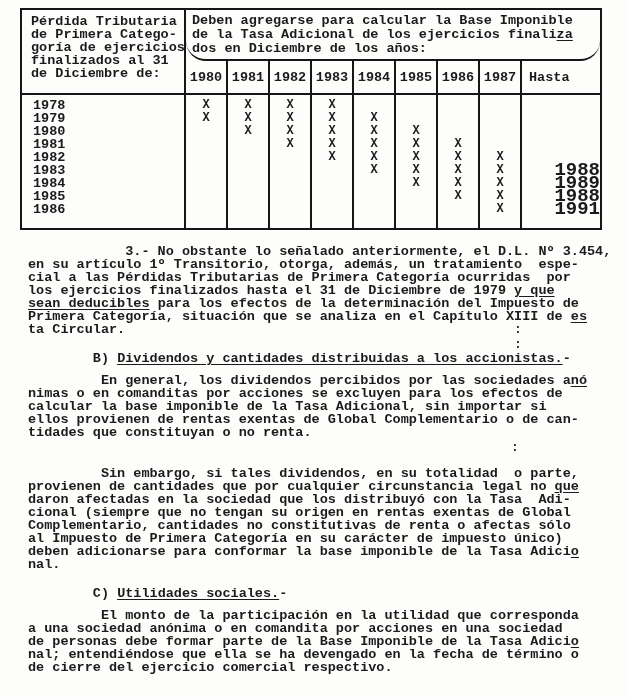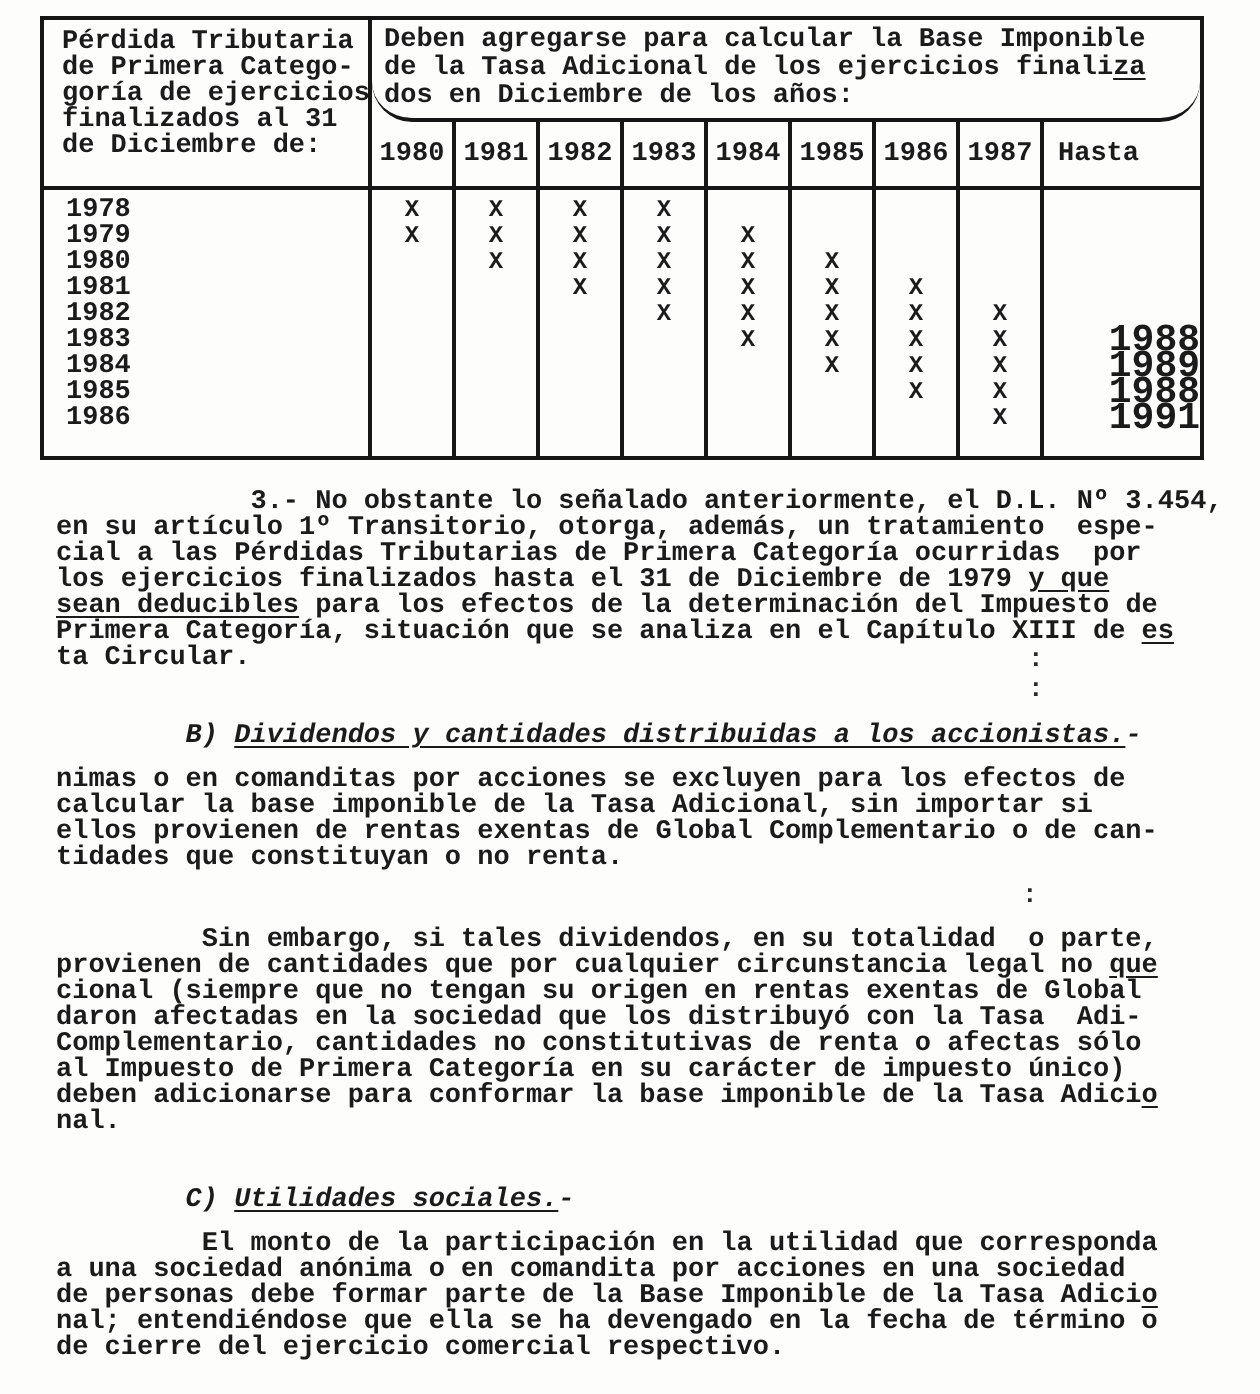--- a/index.html
+++ b/index.html
@@ -53,21 +53,21 @@
     width:42px;flex:0 0 42px;box-sizing:border-box;
     border-right:2px solid #161616;
     text-align:center;font-size:12px;line-height:13px;
   }
   .t-hasta{flex:1;padding-left:17px;font-size:19px;line-height:13px;text-align:right;}
 
   
   .doc{margin:15px 0 0 28px;font-size:13.5px;}
   .doc-line{white-space:pre;line-height:13px;}
   .doc-block{margin-top:28px;}
-  .doc-block.heading{margin-top:26px;font-style:italic;}
+  .doc-block.heading{margin-top:16px;}
   .doc-block.heading + .doc-block{margin-top:9px;}
   .doc-block:first-child{margin-top:0;}
   .u{text-decoration:underline;text-underline-offset:2px;}
 
   
   .scan-mark{position:absolute;font-size:13px;color:#2a2a2a;}
   .scan-mark:nth-of-type(1){left:514px;top:322px;}
   .scan-mark:nth-of-type(2){left:514px;top:337px;}
   .scan-mark:nth-of-type(3){left:511px;top:440px;}
 </style>
@@ -247,30 +247,31 @@
         <div class="doc-line"><span>cial a las Pérdidas Tributarias de Primera Categoría ocurridas  por</span></div>
         <div class="doc-line"><span>los ejercicios finalizados hasta el 31 de Diciembre de 1979 </span><span class="u">y que</span><span></span></div>
         <div class="doc-line"><span></span><span class="u">sean deducibles</span><span> para los efectos de la determinación del Impuesto de</span></div>
         <div class="doc-line"><span>Primera Categoría, situación que se analiza en el Capítulo XIII de </span><span class="u">es</span><span></span></div>
         <div class="doc-line"><span>ta Circular.</span></div>
       </div>
       <div class="doc-block heading">
         <div class="doc-line"><span>        B) </span><span class="u">Dividendos y cantidades distribuidas a los accionistas.</span><span>-</span></div>
       </div>
       <div class="doc-block para">
+        <div class="doc-line"><span>         En general, los dividendos percibidos por las sociedades a</span><span class="u">nó</span><span></span></div>
         <div class="doc-line"><span>nimas o en comanditas por acciones se excluyen para los efectos de</span></div>
         <div class="doc-line"><span>calcular la base imponible de la Tasa Adicional, sin importar si</span></div>
         <div class="doc-line"><span>ellos provienen de rentas exentas de Global Complementario o de can-</span></div>
         <div class="doc-line"><span>tidades que constituyan o no renta.</span></div>
       </div>
       <div class="doc-block para">
         <div class="doc-line"><span>         Sin embargo, si tales dividendos, en su totalidad  o parte,</span></div>
         <div class="doc-line"><span>provienen de cantidades que por cualquier circunstancia legal no </span><span class="u">que</span><span></span></div>
+        <div class="doc-line"><span>daron afectadas en la sociedad que los distribuyó con la Tasa  Adi-</span></div>
         <div class="doc-line"><span>cional (siempre que no tengan su origen en rentas exentas de Global</span></div>
-        <div class="doc-line"><span>daron afectadas en la sociedad que los distribuyó con la Tasa  Adi-</span></div>
         <div class="doc-line"><span>Complementario, cantidades no constitutivas de renta o afectas sólo</span></div>
         <div class="doc-line"><span>al Impuesto de Primera Categoría en su carácter de impuesto único)</span></div>
         <div class="doc-line"><span>deben adicionarse para conformar la base imponible de la Tasa Adici</span><span class="u">o</span><span></span></div>
         <div class="doc-line"><span>nal.</span></div>
       </div>
       <div class="doc-block heading">
         <div class="doc-line"><span>        C) </span><span class="u">Utilidades sociales.</span><span>-</span></div>
       </div>
       <div class="doc-block para">
         <div class="doc-line"><span>         El monto de la participación en la utilidad que corresponda</span></div>

